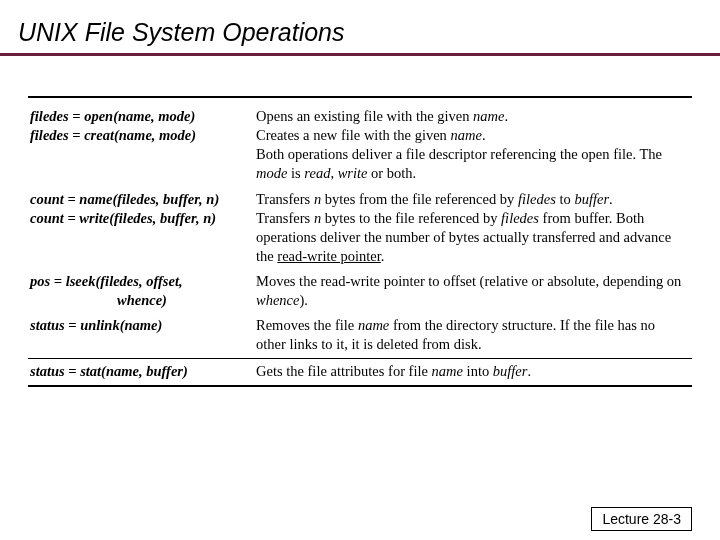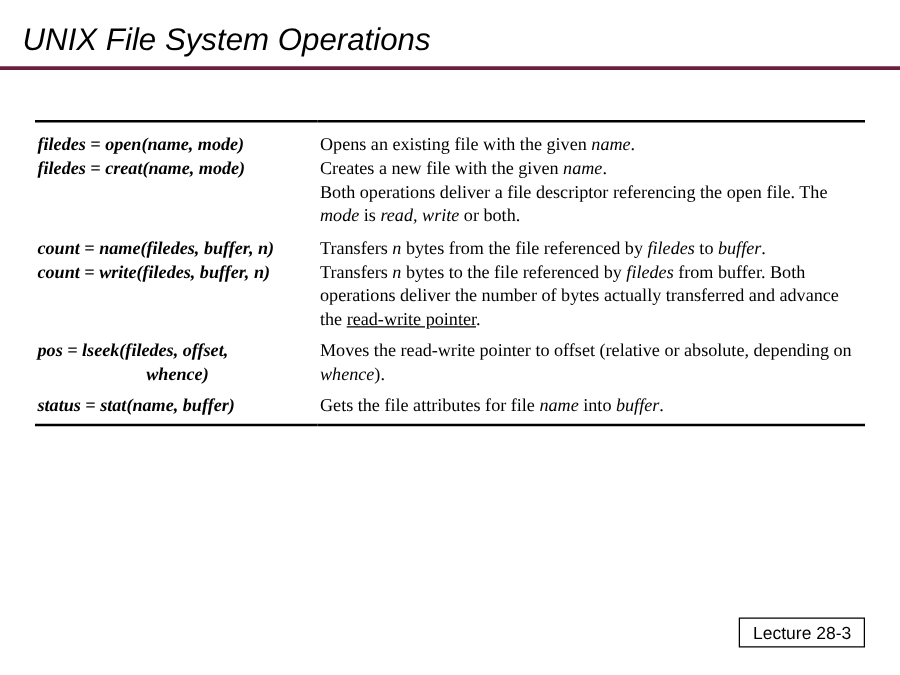--- a/index.html
+++ b/index.html
@@ -45,21 +45,21 @@
   }
   .ital { font-style: italic; }
   .rule-top td { border-top: 2.5px solid #000; }
   .rule-bot td { border-bottom: 1.8px solid #000; }
   .last-row td { border-bottom: 2.2px solid #000; padding-bottom: 4px;}
   .hdr-gap td { height: 6px; }
   .u { text-decoration: underline; }
   .footer {
     position: absolute;
     right: 28px;
-    bottom: 22px;
+    bottom: 9px;
     border: 1.5px solid #000;
     padding: 3px 10px;
     font-family: Arial, sans-serif;
     font-size: 14px;
   }
 </style>
 </head>
 <body>
 
 <div class="title">UNIX File System Operations</div>
@@ -82,20 +82,24 @@
     <td class="left">
       <span>count = name(filedes, buffer, n)</span><br>
       <span>count = write(filedes, buffer, n)</span>
     </td>
     <td class="right">Transfers <span class="ital">n</span> bytes from the file referenced by <span class="ital">filedes</span> to <span class="ital">buffer</span>.<br>Transfers <span class="ital">n</span> bytes to the file referenced by <span class="ital">filedes</span> from buffer. Both operations deliver the number of bytes actually transferred and advance the <span class="u">read-write pointer</span>.</td>
   </tr>
   <tr>
     <td class="left">pos = lseek(filedes, offset,<br>&nbsp;&nbsp;&nbsp;&nbsp;&nbsp;&nbsp;&nbsp;&nbsp;&nbsp;&nbsp;&nbsp;&nbsp;&nbsp;&nbsp;&nbsp;&nbsp;&nbsp;&nbsp;&nbsp;&nbsp;&nbsp;&nbsp;&nbsp;&nbsp;whence)</td>
     <td class="right">Moves the read-write pointer to offset (relative or absolute, depending on <span class="ital">whence</span>).</td>
   </tr>
+  <tr class="rule-bot">
+    <td class="left">status = unlink(name)</td>
+    <td class="right">Removes the file <span class="ital">name</span> from the directory structure. If the file has no other links to it, it is deleted from disk.</td>
+  </tr>
   <tr class="last-row">
     <td class="left">status = stat(name, buffer)</td>
     <td class="right">Gets the file attributes for file <span class="ital">name</span> into <span class="ital">buffer</span>.</td>
   </tr>
 </tbody>
     </table>
 </div>
 
 <div class="footer">Lecture 28-3</div>
 

